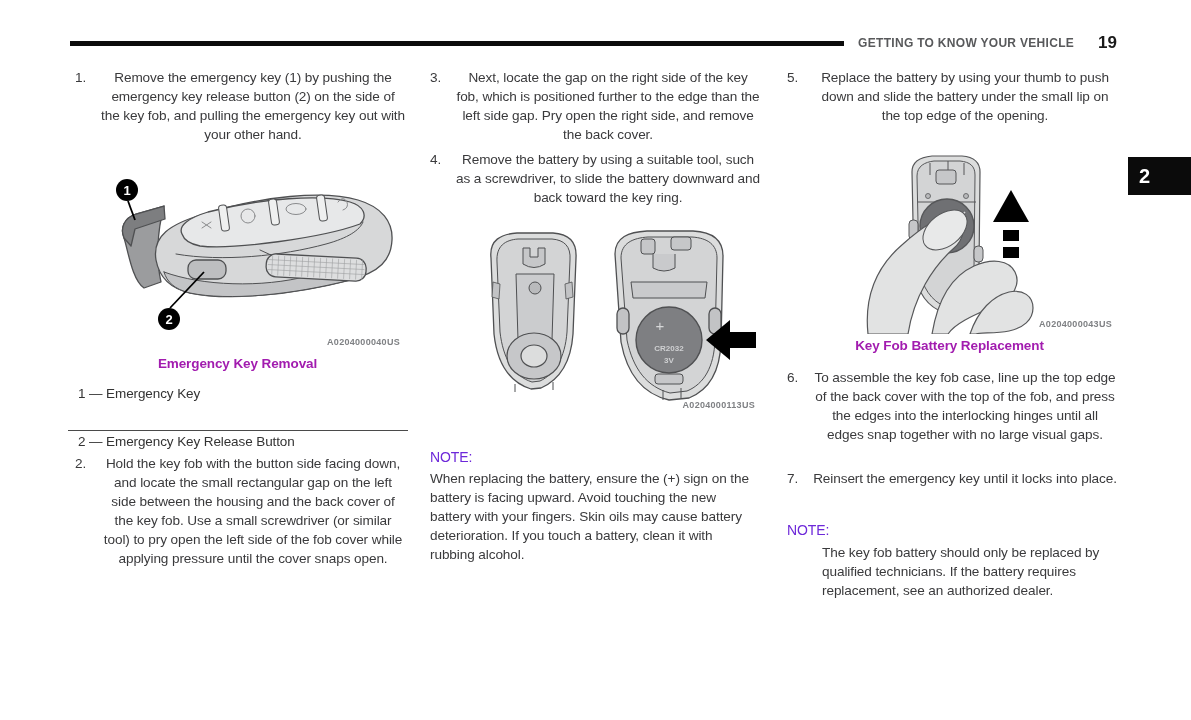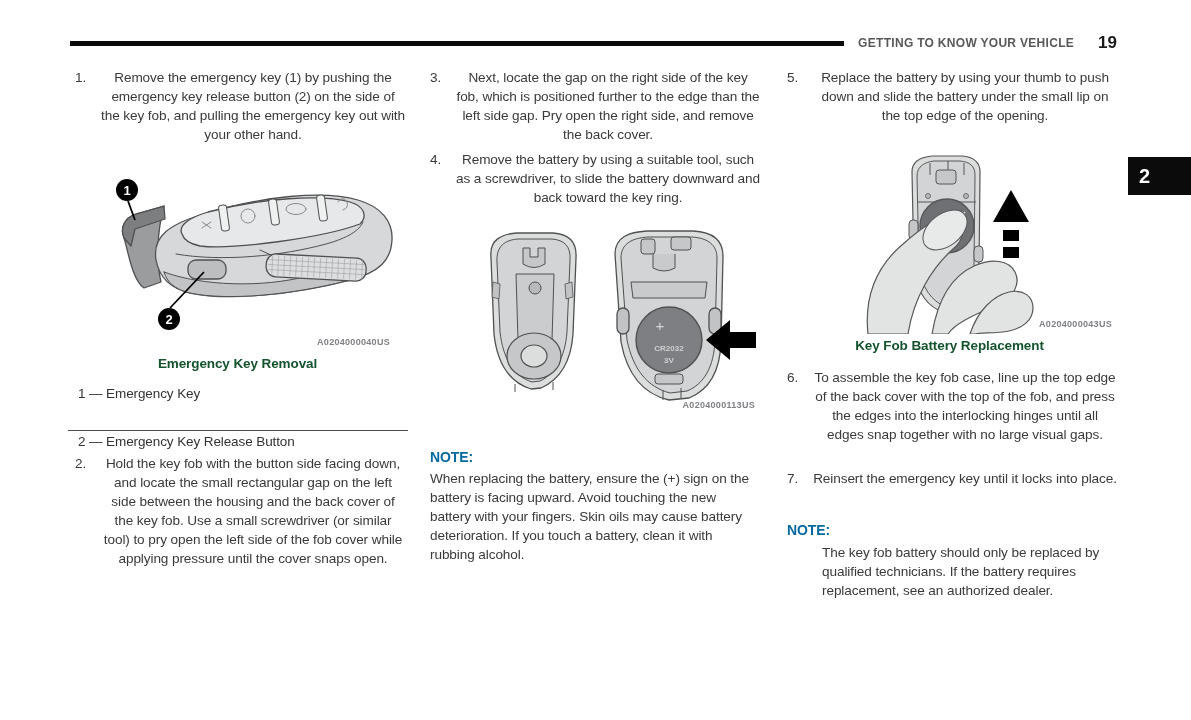--- a/index.html
+++ b/index.html
@@ -18,24 +18,24 @@
 
   
   .tab { left:1128px; top:157px; width:63px; height:38px; background:#0b0b0b;
          color:#fff; font-size:20px; font-weight:bold; line-height:38px; padding-left:11px; }
 
   
   .li { display:flex; width:330px; font-size:13.6px; line-height:19px; letter-spacing:-0.1px; }
   .li .num { flex:0 0 26px; }
   .li .txt { flex:1 1 auto;text-align:center; }
   .fig-code { width:325px; text-align:right; font-size:9px; font-weight:bold; color:#7f8184; letter-spacing:.3px; }
-  .fig-caption { width:325px; text-align:center; font-size:13.5px; font-weight:bold; color:#14532d; letter-spacing:-0.1px; }
+  .fig-caption { width:325px; text-align:center; font-size:13.5px; font-weight:bold; color:#a21caf; letter-spacing:-0.1px; }
   .legend-row { font-size:13.5px; color:#333; letter-spacing:-0.1px; }
   .legend-rule { width:340px; height:1px; background:#4a4a4a; }
-  .note-h { font-size:14px; font-weight:bold; color:#0369a1; letter-spacing:-0.1px; }
+  .note-h { font-size:14px; font-weight:normal; color:#6d28d9; letter-spacing:-0.1px; }
   .note-t { width:330px; font-size:13.6px; line-height:19px; letter-spacing:-0.1px; }
 
   svg { display:block; }
   svg text { font-family:"Liberation Sans", sans-serif; }
 </style>
 </head>
 <body>
 
 <div class="page">
 
@@ -91,21 +91,21 @@
 
     <line x1="18" y1="27" x2="25" y2="46" stroke="#000" stroke-width="1.8"></line>
     <circle cx="17" cy="16" r="11" fill="#000"></circle>
     <text x="17" y="21" fill="#fff" font-size="13" font-weight="bold" text-anchor="middle">1</text>
 
     <line x1="60" y1="134" x2="94" y2="98" stroke="#000" stroke-width="1.8"></line>
     <circle cx="59" cy="145" r="11" fill="#000"></circle>
     <text x="59" y="150" fill="#fff" font-size="13" font-weight="bold" text-anchor="middle">2</text>
   </svg>
 
-  <div class="abs fig-code" style="left:65px; top:337px;">A0204000040US</div>
+  <div class="abs fig-code" style="left:75px; top:337px;">A0204000040US</div>
   <div class="abs fig-caption" style="left:75px; top:356px;">Emergency Key Removal</div>
 
   <div class="abs legend-row" style="left:78px; top:386px;">1 — Emergency Key</div>
   <div class="abs legend-row" style="left:78px; top:408px;margin-top:26px;">2 — Emergency Key Release Button</div>
   <div class="abs legend-rule" style="left:68px; top:430px;"></div>
 
   <div class="abs li" style="left:75px; top:454px;">
     <span class="num">2.</span>
     <span class="txt">Hold the key fob with the button side facing down, and locate the small rectangular gap on the left side between the housing and the back cover of the key fob. Use a small screwdriver (or similar tool) to pry open the left side of the fob cover while applying pressure until the cover snaps open.</span>
   </div>

